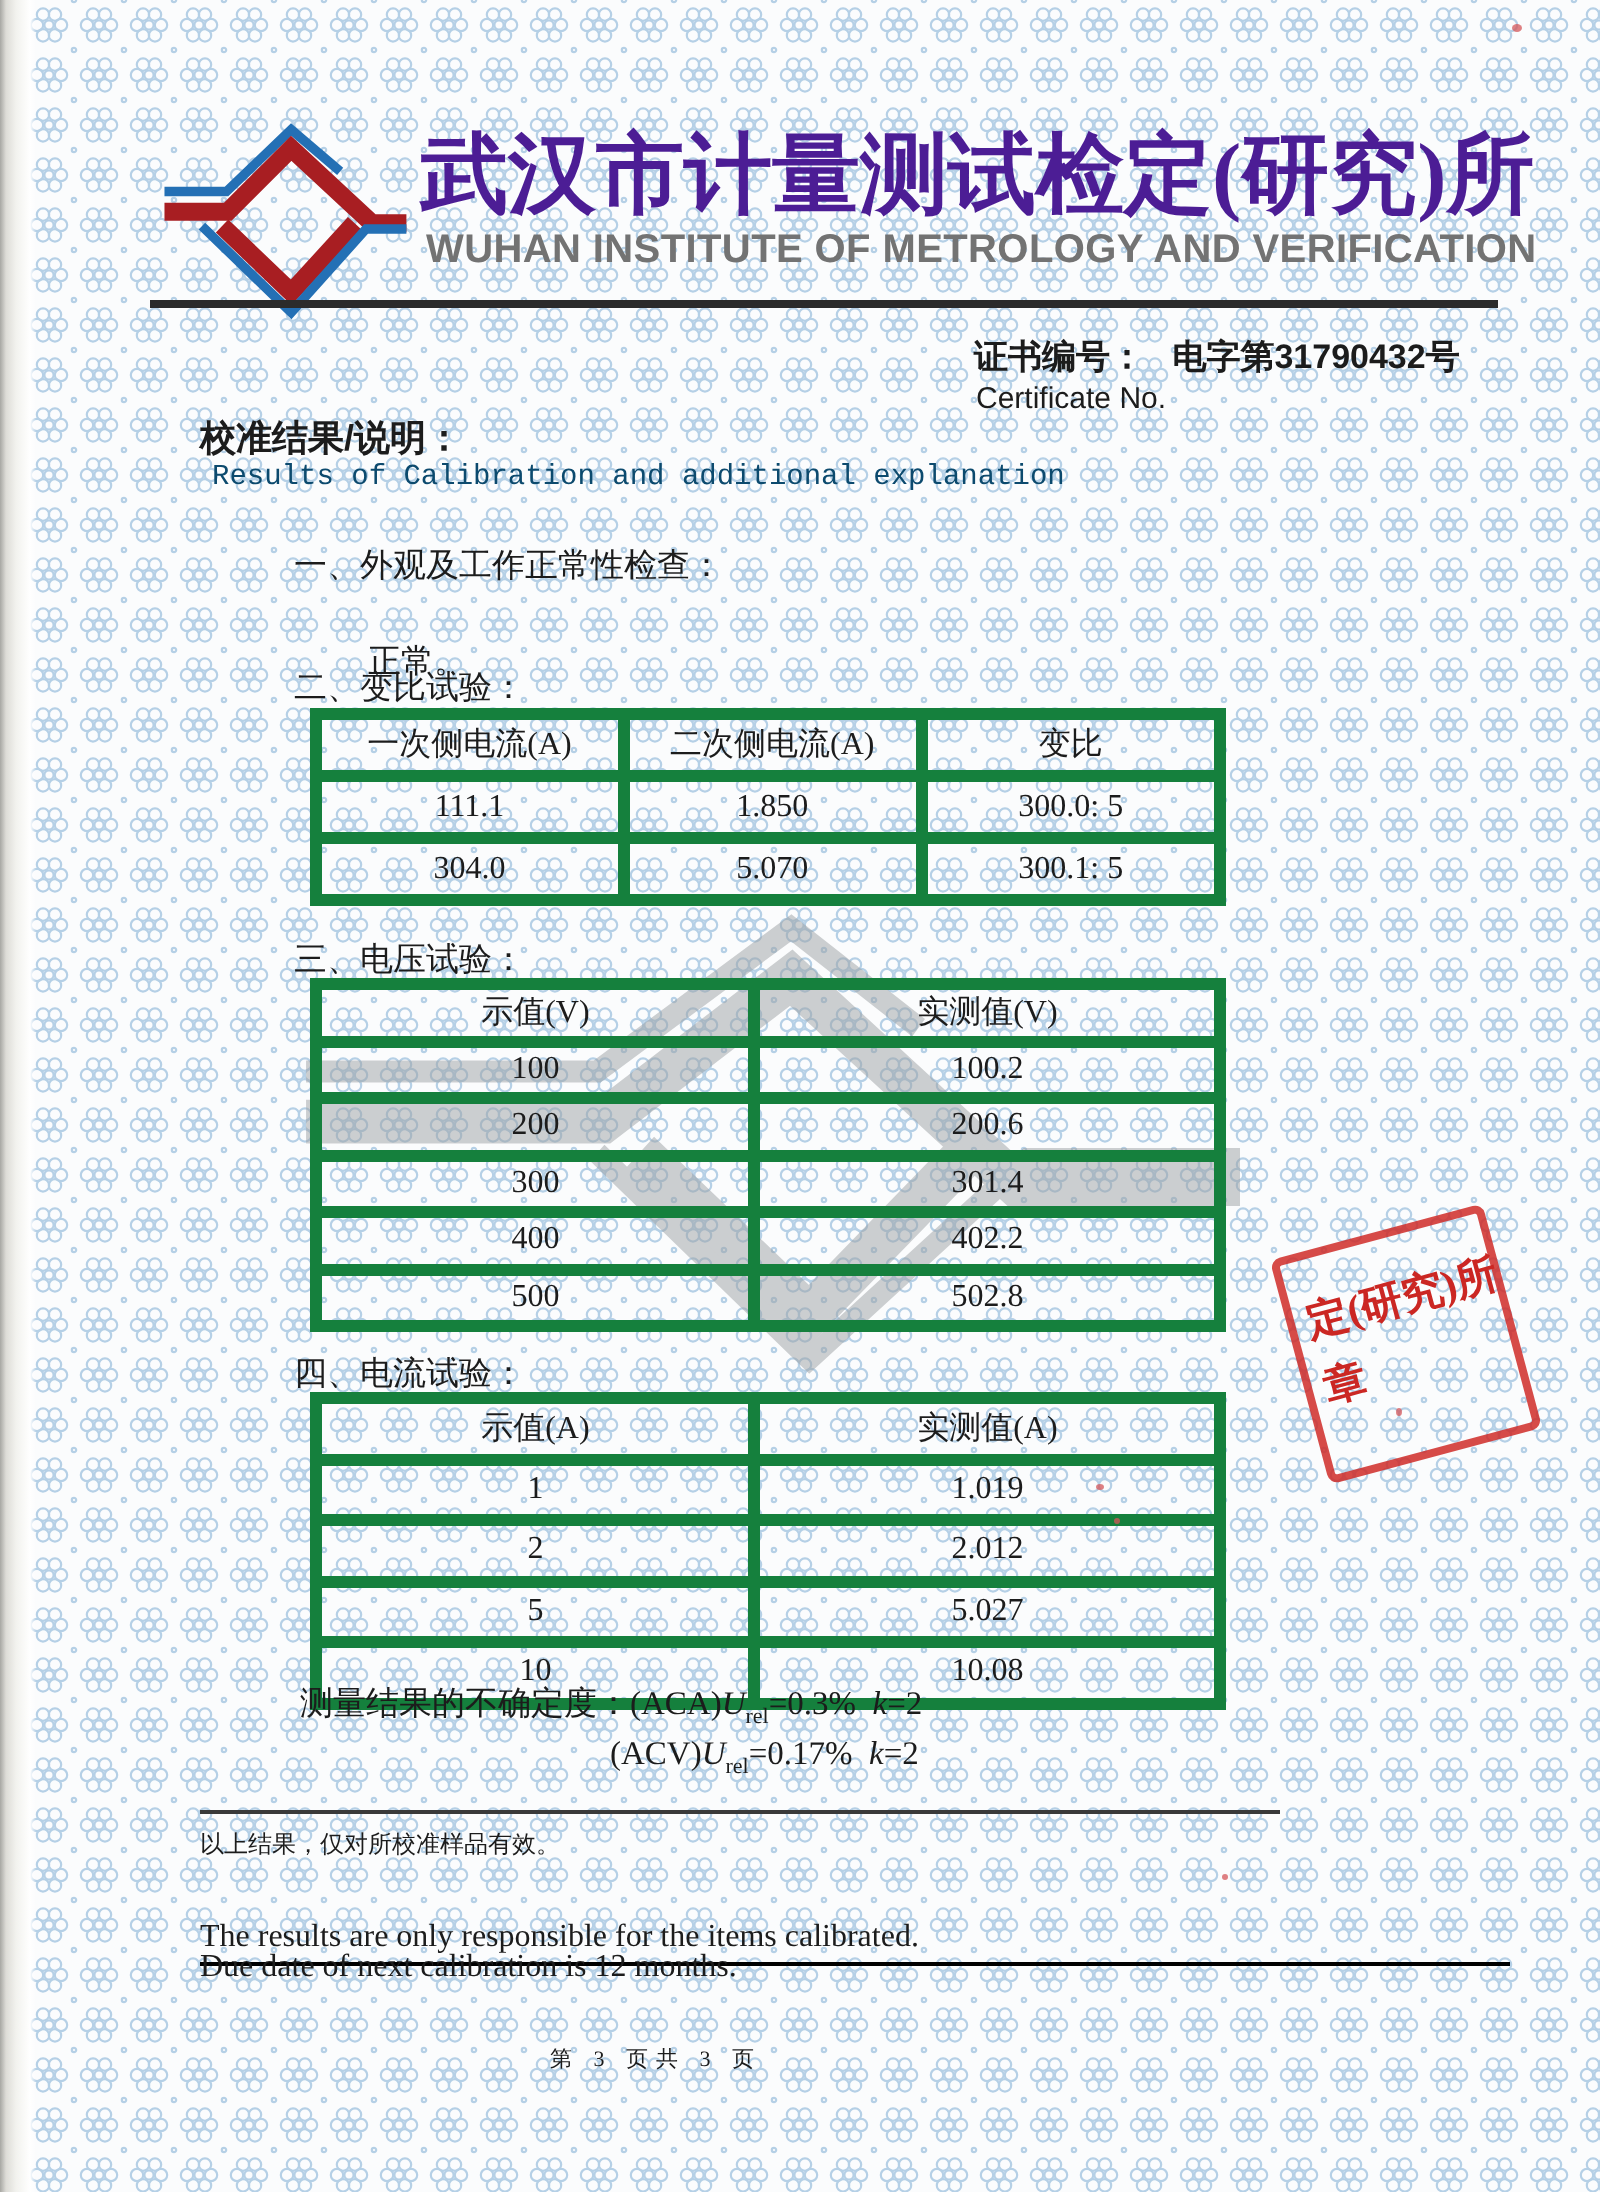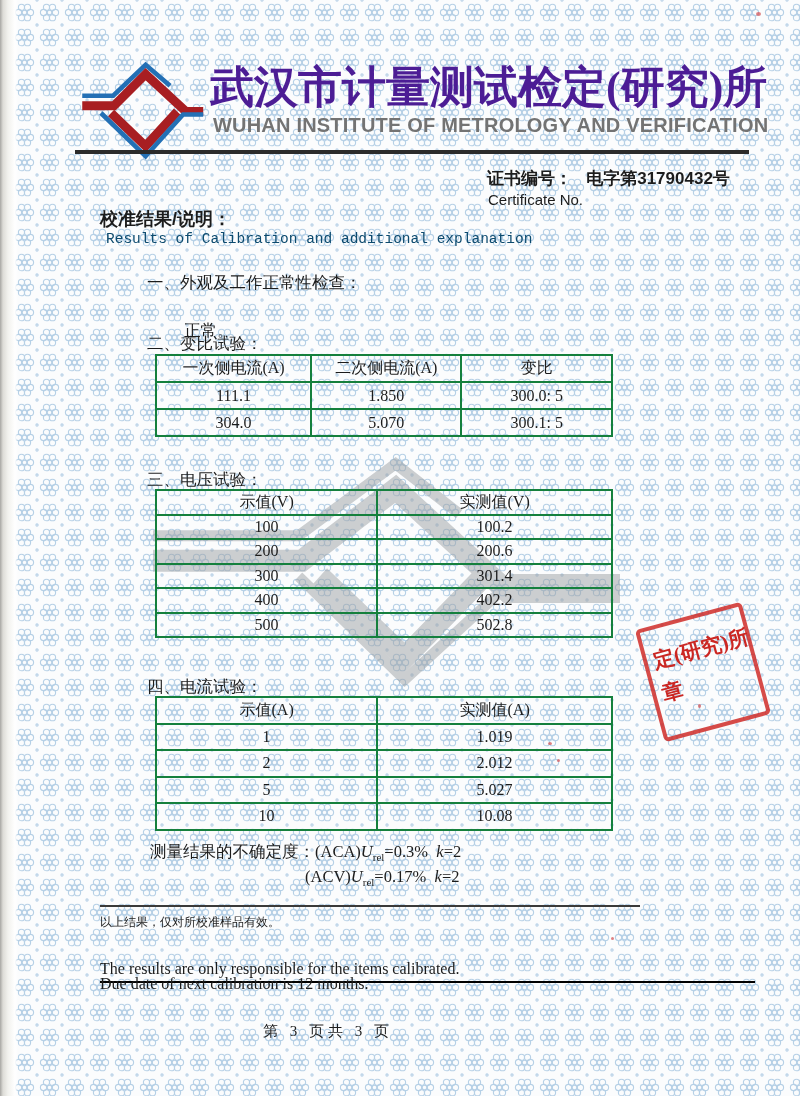--- a/index.html
+++ b/index.html
@@ -35,42 +35,42 @@
   .sec1{left:147px;top:272px;}
   .sec1-body{left:184px;top:296px;font-size:16.5px;margin-top:24px;}
   .sec2{left:147px;top:333px;}
   .sec3{left:147px;top:469px;}
   .sec4{left:147px;top:676px;}
   table.dt{
     position:absolute;border-collapse:collapse;table-layout:fixed;
     background:transparent;font-size:16px;
   }
   table.dt td{
-    border:2px solid #15803d;text-align:center;vertical-align:middle;
+    border:6px solid #15803d;text-align:center;vertical-align:middle;
     padding:0;background:transparent;white-space:nowrap;margin-top:42px;
   }
   .t-ratio{left:155px;top:354px;width:458px;}
   .t-ratio td{height:25px;}
   .t-volt{left:155px;top:489px;width:458px;}
   .t-volt td{height:22.5px;}
   .t-curr{left:155px;top:696px;width:458px;}
   .t-curr td{height:24.5px;}
   .uncert1{left:150px;top:841px;font-size:16.5px;white-space:nowrap;}
   .uncert2{left:305px;top:867px;font-size:16.5px;white-space:nowrap;}
   .uncert i{font-family:"Liberation Serif","DejaVu Serif",serif;}
   .uncert sub{font-size:11px;}
   .foot-rule{left:100px;top:905px;width:540px;height:2px;background:#3a3a3a;}
   .note-zh1{left:100px;top:914px;font-size:12px;}
   .note-en1{
     left:100px;top:933px;width:655px;font-size:16px;
     border-bottom:2px solid #000000;padding-bottom:3px;margin-top:27px;
   }
   .note-zh2{left:100px;top:951px;font-size:16px;}
   .note-en2{left:100px;top:975px;font-size:16px;}
-  .page-num{left:0;top:1022px;width:656px;text-align:center;font-size:15px;letter-spacing:4px;}
+  .page-num{left:0;top:1022px;width:656px;text-align:center;font-size:11px;letter-spacing:4px;}
   .stamp{
     left:648px;top:614px;width:110px;height:116px;z-index:3;
     border:4px solid rgba(207,43,40,.85);border-radius:5px;
     transform:rotate(-15deg);color:#cb2723;
     font-weight:700;font-size:21px;line-height:34px;
     padding:14px 0 0 6px;box-sizing:border-box;white-space:nowrap;
   }
   .speck{position:absolute;border-radius:50%;z-index:3;background:#d4575a;opacity:.75;}
 </style>
 </head>

